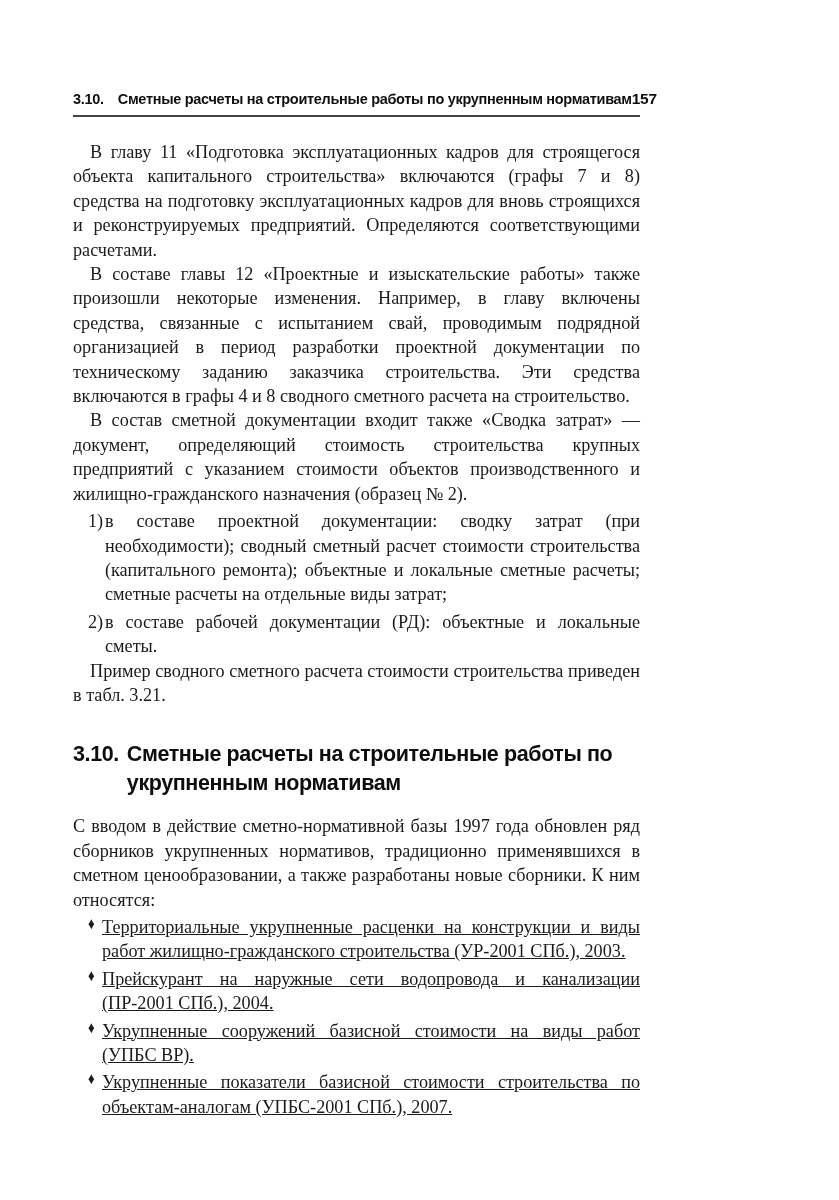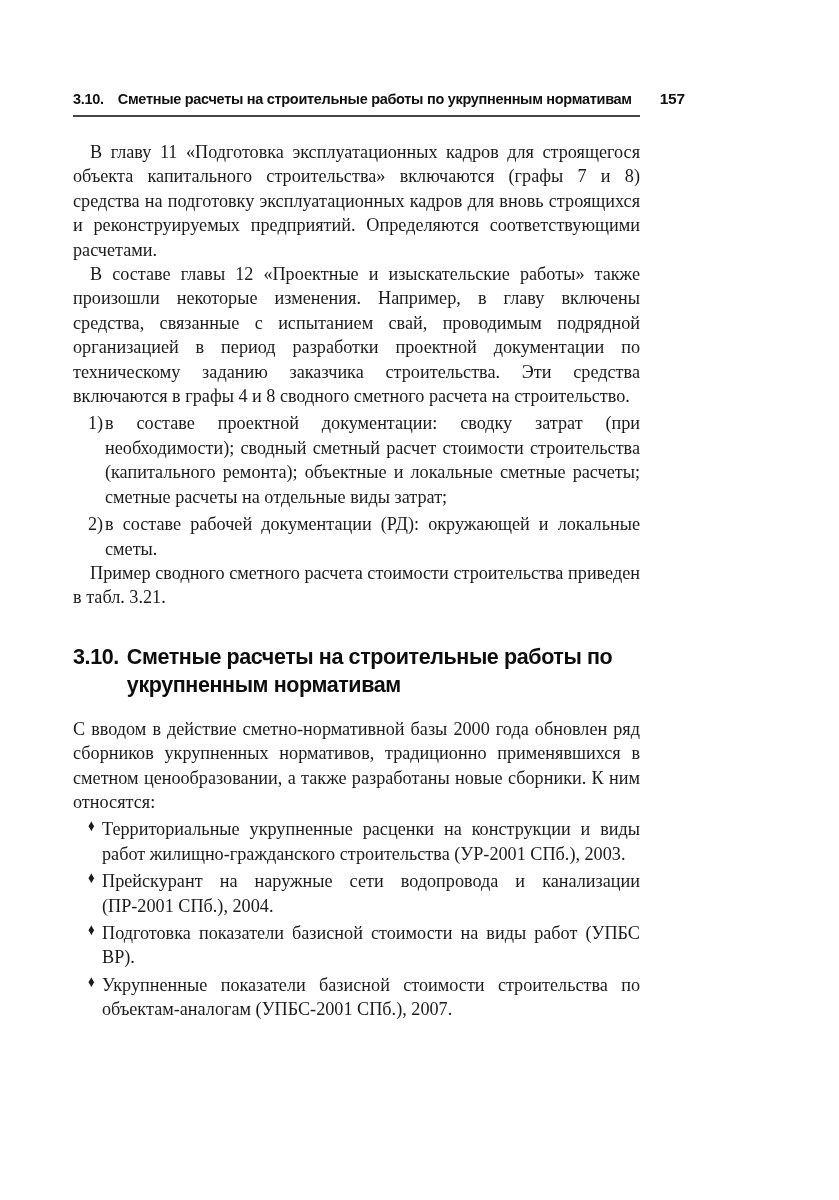--- a/index.html
+++ b/index.html
@@ -22,21 +22,21 @@
     border-bottom: 2.5px solid #454545;
     font-family: "Liberation Sans", sans-serif;
     font-weight: bold;
     font-size: 14.5px;
     letter-spacing: -0.3px;
     color: #101010;
     white-space: nowrap;
   }
   .rh-left { display: flex; }
   .rh-number { margin-right: 14px; }
-  .rh-page-number { font-size: 15.5px; margin-left: 28px; }
+  .rh-page-number { font-size: 15.5px; }
   .text-block {
     margin: 23px 101px 0 73px;
     font-size: 18.2px;
     line-height: 24.4px;
     text-align: justify;
   }
   .body-par { text-indent: 17px; }
   .no-indent { text-indent: 0; }
   .num-list { list-style: none; margin: 0; }
   .num-item { display: flex; padding-left: 15px; margin-top: 3px; }
@@ -58,72 +58,73 @@
   .sh-number { flex: 0 0 40px; margin-right: 8px; }
   .sh-title { max-width: 565px; }
   .bullet-list { list-style: none; margin: 0; }
   .bullet-item { display: flex; padding-left: 15px; margin-top: 3px; }
   .bullet-marker {
     flex: 0 0 14px;
     font-size: 13px;
     line-height: 24.4px;
     transform: scaleY(1.25);
   }
-  .bullet-item .item-text { flex: 1; }
+  .bullet-item .item-text { flex: 1; text-decoration: underline; }
 </style>
 </head>
 <body>
 
 <div class="page">
 
   <header class="running-head">
     <div class="rh-left">
       <span class="rh-number">3.10.</span>
       <span class="rh-title">Сметные расчеты на строительные работы по укрупненным нормативам</span>
     </div>
     <span class="rh-page-number">157</span>
   </header>
 
   <main class="text-block">
 
     <p class="body-par">В главу 11 «Подготовка эксплуатационных кадров для строящегося объекта капитального строительства» включаются (графы 7 и 8) средства на подготовку эксплуатационных кадров для вновь строящихся и реконструируемых предприятий. Определяются соответствующими расчетами.</p>
     <p class="body-par">В составе главы 12 «Проектные и изыскательские работы» также произошли некоторые изменения. Например, в главу включены средства, связанные с испытанием свай, проводимым подрядной организацией в период разработки проектной документации по техническому заданию заказчика строительства. Эти средства включаются в графы 4 и 8 сводного сметного расчета на строительство.</p>
+    <p class="body-par">В состав сметной документации входит также «Сводка затрат» — документ, определяющий стоимость строительства крупных предприятий с указанием стоимости объектов производственного и жилищно-гражданского назначения (образец № 2).</p>
 
     <ol class="num-list">
       <li class="num-item">
         <span class="marker">1)</span>
         <span class="item-text">в составе проектной документации: сводку затрат (при необходимости); сводный сметный расчет стоимости строительства (капитального ремонта); объектные и локальные сметные расчеты; сметные расчеты на отдельные виды затрат;</span>
       </li>
       <li class="num-item">
         <span class="marker">2)</span>
-        <span class="item-text">в составе рабочей документации (РД): окружающей и локальные сметы.</span>
+        <span class="item-text">в составе рабочей документации (РД): объектные и локальные сметы.</span>
       </li>
     </ol>
 
     <p class="closing-par">Пример сводного сметного расчета стоимости строительства приведен в табл. 3.21.</p>
 
     <h2 class="section-heading">
       <span class="sh-number">3.10.</span>
       <span class="sh-title">Сметные расчеты на строительные работы по укрупненным нормативам</span>
     </h2>
 
-    <p class="body-par no-indent">С вводом в действие сметно-нормативной базы 2000 года обновлен ряд сборников укрупненных нормативов, традиционно применявшихся в сметном ценообразовании, а также разработаны новые сборники. К ним относятся:</p>
+    <p class="body-par no-indent">С вводом в действие сметно-нормативной базы 1997 года обновлен ряд сборников укрупненных нормативов, традиционно применявшихся в сметном ценообразовании, а также разработаны новые сборники. К ним относятся:</p>
 
     <ul class="bullet-list">
       <li class="bullet-item">
         <span class="bullet-marker">♦</span>
         <span class="item-text">Территориальные укрупненные расценки на конструкции и виды работ жилищно-гражданского строительства (УР-2001 СПб.), 2003.</span>
       </li>
       <li class="bullet-item">
         <span class="bullet-marker">♦</span>
         <span class="item-text">Прейскурант на наружные сети водопровода и канализации (ПР-2001 СПб.), 2004.</span>
       </li>
       <li class="bullet-item">
         <span class="bullet-marker">♦</span>
-        <span class="item-text">Подготовка показатели базисной стоимости на виды работ (УПБС ВР).</span>
+        <span class="item-text">Укрупненные сооружений базисной стоимости на виды работ (УПБС ВР).</span>
       </li>
       <li class="bullet-item">
         <span class="bullet-marker">♦</span>
         <span class="item-text">Укрупненные показатели базисной стоимости строительства по объектам-аналогам (УПБС-2001 СПб.), 2007.</span>
       </li>
     </ul>
 
   </main>
 </div>
 

